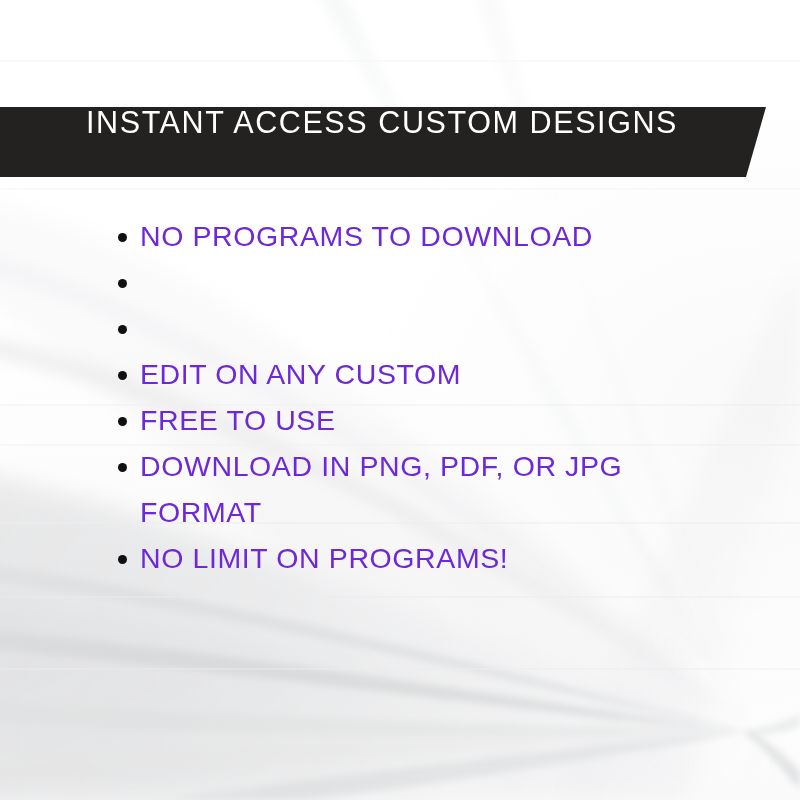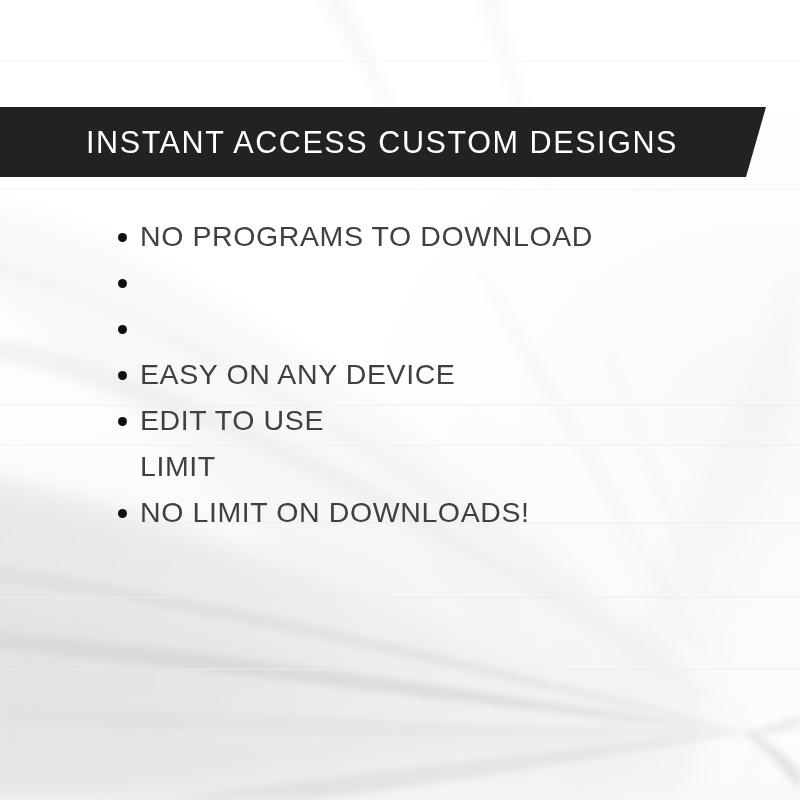--- a/index.html
+++ b/index.html
@@ -40,21 +40,21 @@
   #banner {
     position: absolute;
     left: 0;
     top: 107px;
     width: 766px;
     height: 70px;
     background: #232221;
     -webkit-clip-path: polygon(0 0, 766px 0, 746px 70px, 0 70px);
     clip-path: polygon(0 0, 766px 0, 746px 70px, 0 70px);
     display: flex;
-    align-items: center;
+    align-items: flex-start;
   }
   #banner-title {
     color: #ffffff;
     font-size: 31px;
     line-height: 1;
     font-weight: 400;
     letter-spacing: 1.6px;
     margin-left: 86px;
     white-space: nowrap;
     transform: scaleX(0.985);
@@ -68,21 +68,21 @@
     top: 213px;
     width: 800px;
     margin: 0;
     padding: 0;
     list-style: none;
   }
   .benefit-row {
     position: relative;
     height: 46px;
     padding-left: 140px;
-    color: #404040;
+    color: #6d28d9;
     font-size: 28.5px;
     line-height: 46px;
     font-weight: 400;
     letter-spacing: 0.6px;
     white-space: nowrap;
   }
   .benefit-row .bullet-dot {
     position: absolute;
     left: 118px;
     top: 20px;
@@ -186,34 +186,38 @@
     <li class="benefit-row">
       <span class="bullet-dot"></span>
     </li>
 
     <li class="benefit-row">
       <span class="bullet-dot"></span>
     </li>
 
     <li class="benefit-row">
       <span class="bullet-dot"></span>
-      <span>EASY ON ANY DEVICE</span>
-    </li>
-
-    <li class="benefit-row">
-      <span class="bullet-dot"></span>
-      <span>EDIT TO USE</span>
-    </li>
-
+      <span>EDIT ON ANY CUSTOM</span>
+    </li>
+
+    <li class="benefit-row">
+      <span class="bullet-dot"></span>
+      <span>FREE TO USE</span>
+    </li>
+
+    <li class="benefit-row">
+      <span class="bullet-dot"></span>
+      <span>DOWNLOAD IN PNG, PDF, OR JPG</span>
+    </li>
 
     <li class="benefit-row continuation">
       
-      <span>LIMIT</span>
-    </li>
-
-    <li class="benefit-row">
-      <span class="bullet-dot"></span>
-      <span>NO LIMIT ON DOWNLOADS!</span>
+      <span>FORMAT</span>
+    </li>
+
+    <li class="benefit-row">
+      <span class="bullet-dot"></span>
+      <span>NO LIMIT ON PROGRAMS!</span>
     </li>
 
   </ul>
 
 </div>
 
 </body></html>

